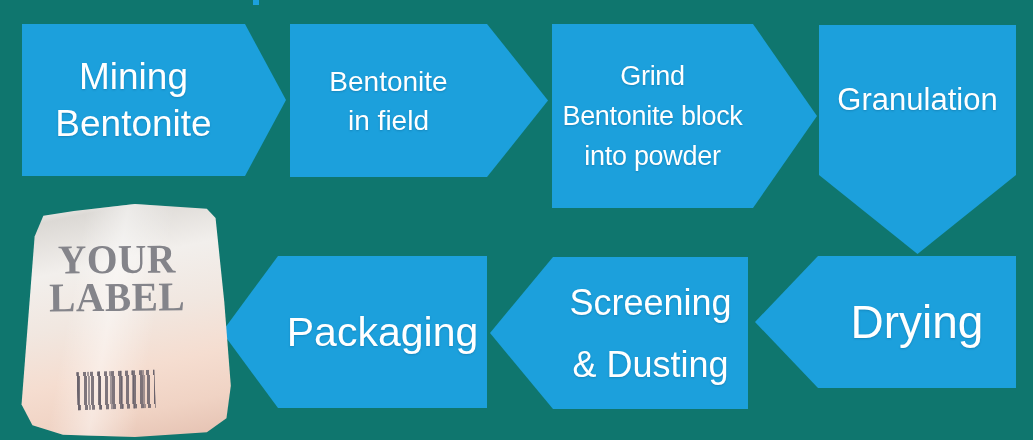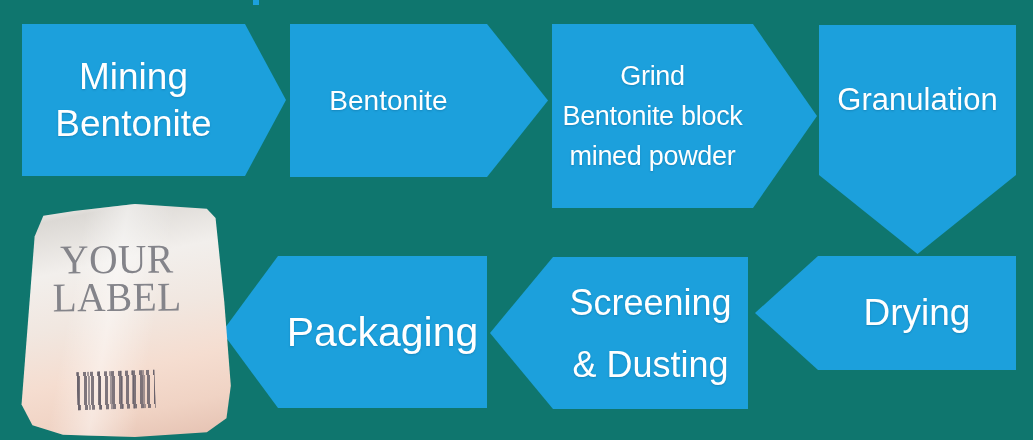--- a/index.html
+++ b/index.html
@@ -26,23 +26,23 @@
     padding-right:41px;font-size:37px;line-height:47px;}
   .s-dryfield{left:290px;top:24px;width:258px;height:153px;
     clip-path:polygon(0 0,197px 0,100% 50%,197px 100%,0 100%);
     padding-right:61px;font-size:28px;line-height:39px;}
   .s-grind{left:552px;top:24px;width:265px;height:184px;
     clip-path:polygon(0 0,201px 0,100% 50%,201px 100%,0 100%);
     padding-right:64px;font-size:27px;line-height:40px;letter-spacing:-0.3px;}
   .s-granulation{left:819px;top:25px;width:197px;height:229px;
     clip-path:polygon(0 0,100% 0,100% 150px,50% 100%,0 150px);
     padding-bottom:79px;font-size:31px;line-height:38px;text-align:center;}
-  .s-drying{left:755px;top:256px;width:261px;height:114px;
+  .s-drying{left:755px;top:256px;width:261px;height:132px;
     clip-path:polygon(63px 0,100% 0,100% 100%,63px 100%,0 50%);
-    padding-left:63px;font-size:37px;line-height:48px;}
+    padding-left:63px;font-size:46px;line-height:48px;}
   .s-screening{left:490px;top:257px;width:258px;height:152px;
     clip-path:polygon(63px 0,100% 0,100% 100%,63px 100%,0 50%);
     padding-left:63px;font-size:36px;line-height:47px;gap:15px;}
   .s-packaging{left:222px;top:256px;width:265px;height:152px;
     clip-path:polygon(56px 0,100% 0,100% 100%,56px 100%,0 50%);
     padding-left:56px;font-size:41px;line-height:48px;}
   
   .title-fragment{
     position:absolute;left:253px;top:0;width:6px;height:5px;
     background:var(--blue,#1CA0DC);
@@ -50,20 +50,21 @@
   
   .bag{
     position:absolute;left:15px;top:204px;width:218px;height:233px;
   }
   .bag-body{
     position:absolute;inset:0;
     clip-path:polygon(27% 3%,55% 0%,88% 2%,92% 6%,96% 42%,99% 78%,97% 92%,88% 98%,55% 100%,22% 99%,8% 95%,3% 86%,6% 50%,9% 14%,13% 5%);
     background:
       linear-gradient(100deg, rgba(255,255,255,0) 28%, rgba(255,255,255,.45) 44%, rgba(255,255,255,0) 62%),
       linear-gradient(168deg,#fbfaf8 0%,#dcd9d5 9%,#f2efec 28%,#f1e7e0 48%,#f5ddd0 68%,#f0d3c4 84%,#e4c0b0 100%);
+    font-weight: bold;
   }
   .bag-label{
     position:absolute;left:0;right:14px;top:36px;
     text-align:center;
     font-family:"Liberation Serif",serif;
     font-size:41px;line-height:0.93;
     color:var(--label-gray,#84848A);
     letter-spacing:0.5px;
     transform:scaleX(.96) rotate(-0.5deg);
   }
@@ -83,26 +84,27 @@
 
   <div class="title-fragment"></div>
 
   <div class="shape s-mining">
     <span class="line">Mining</span>
     <span class="line">Bentonite</span>
   </div>
 
   <div class="shape s-dryfield">
     <span class="line">Bentonite</span>
+    <span class="line">in field</span>
   </div>
 
   <div class="shape s-grind">
     <span class="line">Grind</span>
     <span class="line">Bentonite block</span>
-    <span class="line">mined powder</span>
+    <span class="line">into powder</span>
   </div>
 
   <div class="shape s-granulation">
     <span class="line">Granulation</span>
   </div>
 
   <div class="shape s-drying">
     <span class="line">Drying</span>
   </div>
 

